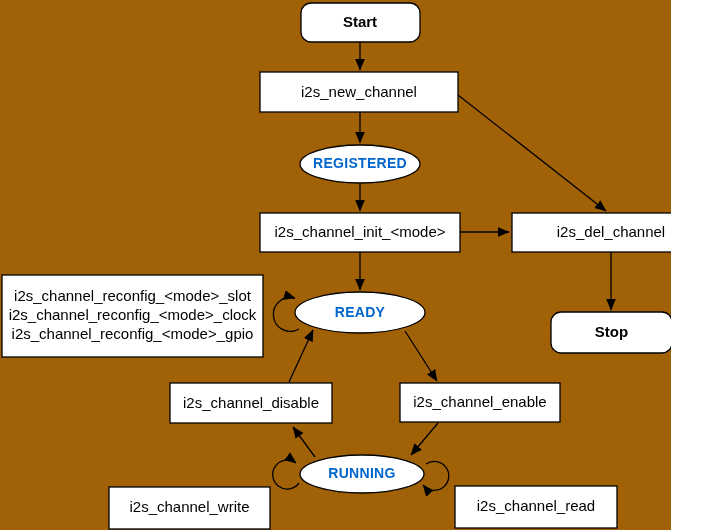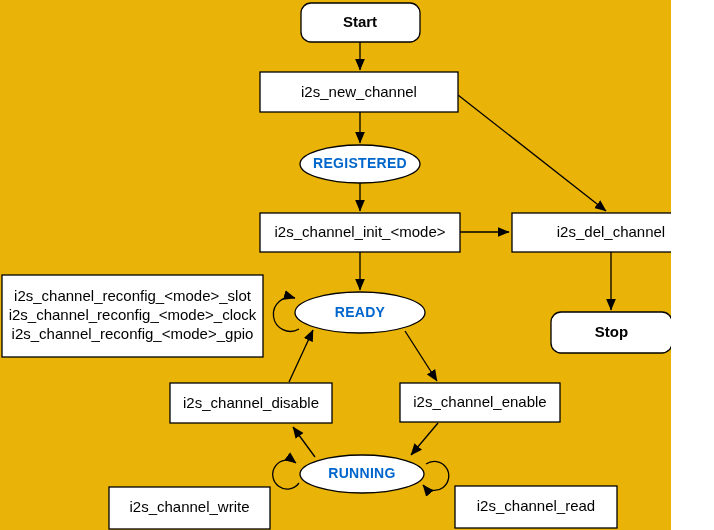--- a/index.html
+++ b/index.html
@@ -1,20 +1,20 @@
 <!DOCTYPE html>
 <html style="--state-blue: #0066CC;"><head>
 <meta charset="utf-8">
 <style>
   html, body { margin: 0; padding: 0; background: #ffffff; }
   .canvas {
     position: relative;
     width: 671px;
     height: 530px;
-    background: #eab308;
+    background: #a16207;
     font-family: "Liberation Sans", sans-serif;
     overflow: hidden;
   }
   svg { display: block; }
   .shape {
     fill: #ffffff;
     stroke: #000000;
     stroke-width: 1.3;
   }
   .edge {

